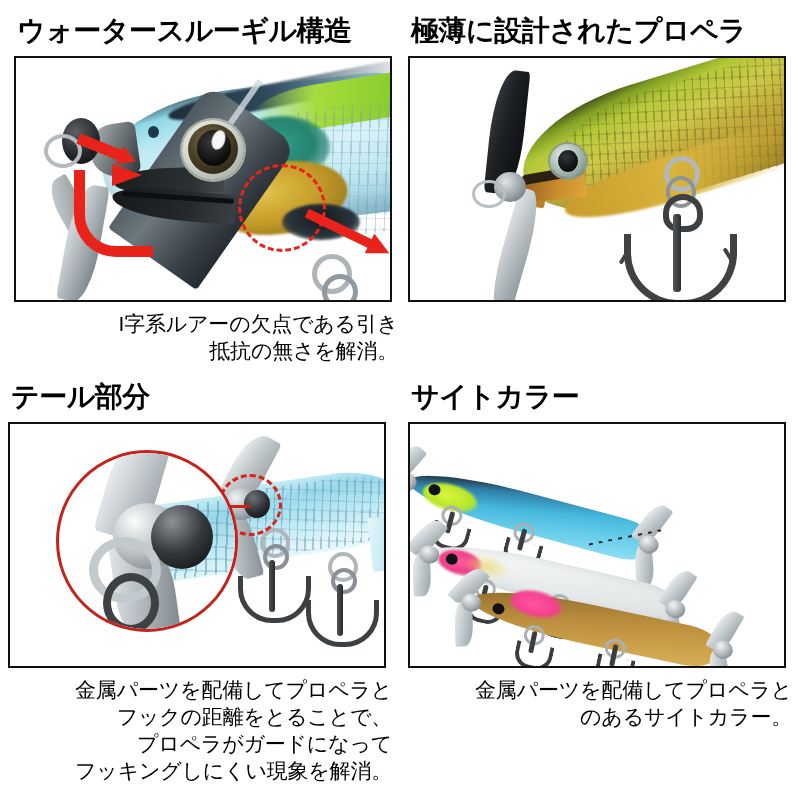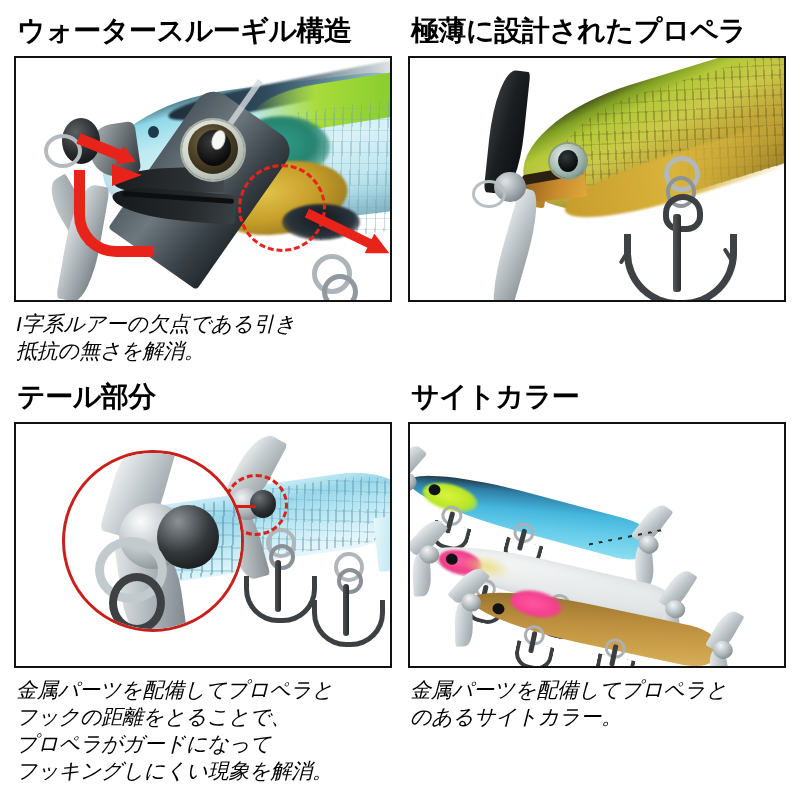--- a/index.html
+++ b/index.html
@@ -13,28 +13,29 @@
     font-family: "Liberation Sans", "DejaVu Sans", sans-serif;
     color: #000000;
     overflow: hidden;
     position: relative;
   }
   .sheet {
     position: absolute;
     inset: 0;
     width: 688px;
     height: 800px;
+    text-align: right;
   }
   .cell {
     position: absolute;
     width: 390px;
   }
   .cell-tl { left: 8px;   top: 14px; }
   .cell-tr { left: 402px; top: 14px; }
-  .cell-bl { left: 8px;   top: 380px; }
+  .cell-bl { left: 2px;   top: 380px; }
   .cell-br { left: 402px; top: 380px; }
 
   .title-row {
     display: flex;
     align-items: baseline;
     height: 42px;
     padding-left: 9px;
     box-sizing: border-box;
   }
   .title {
@@ -68,21 +69,20 @@
     overflow: hidden;
   }
 
   .caption {
     margin-left: 8px;
     margin-top: 8px;
     font-size: 21px;
     line-height: 27px;
     white-space: pre-line;
     letter-spacing: -0.2px;
-    font-style: italic;
   }
 
   .photo-note {
     position: absolute;
     right: 8px;
     bottom: 6px;
     font-size: 11.5px;
     line-height: 14px;
     color: #1a1a1a;
     white-space: nowrap;

